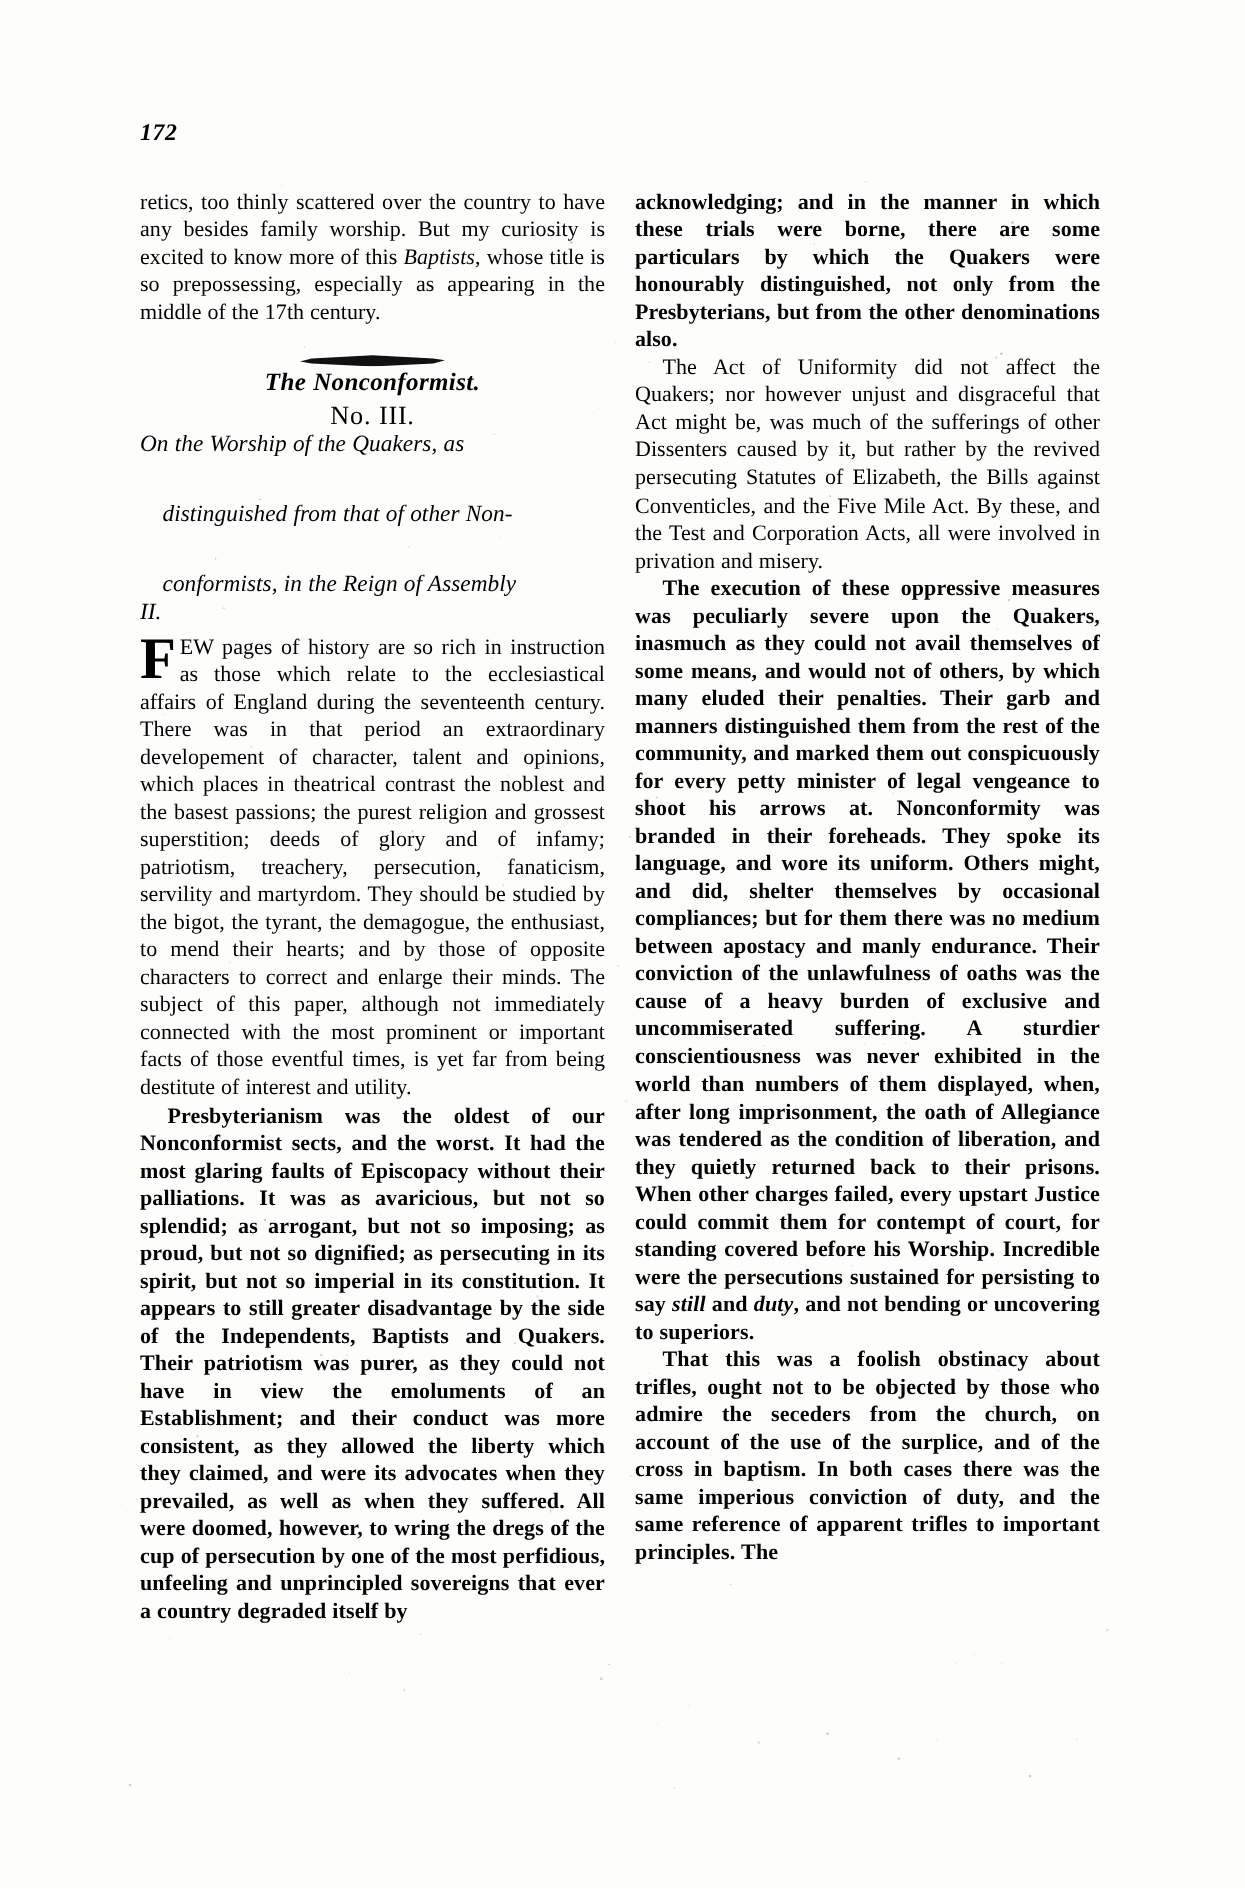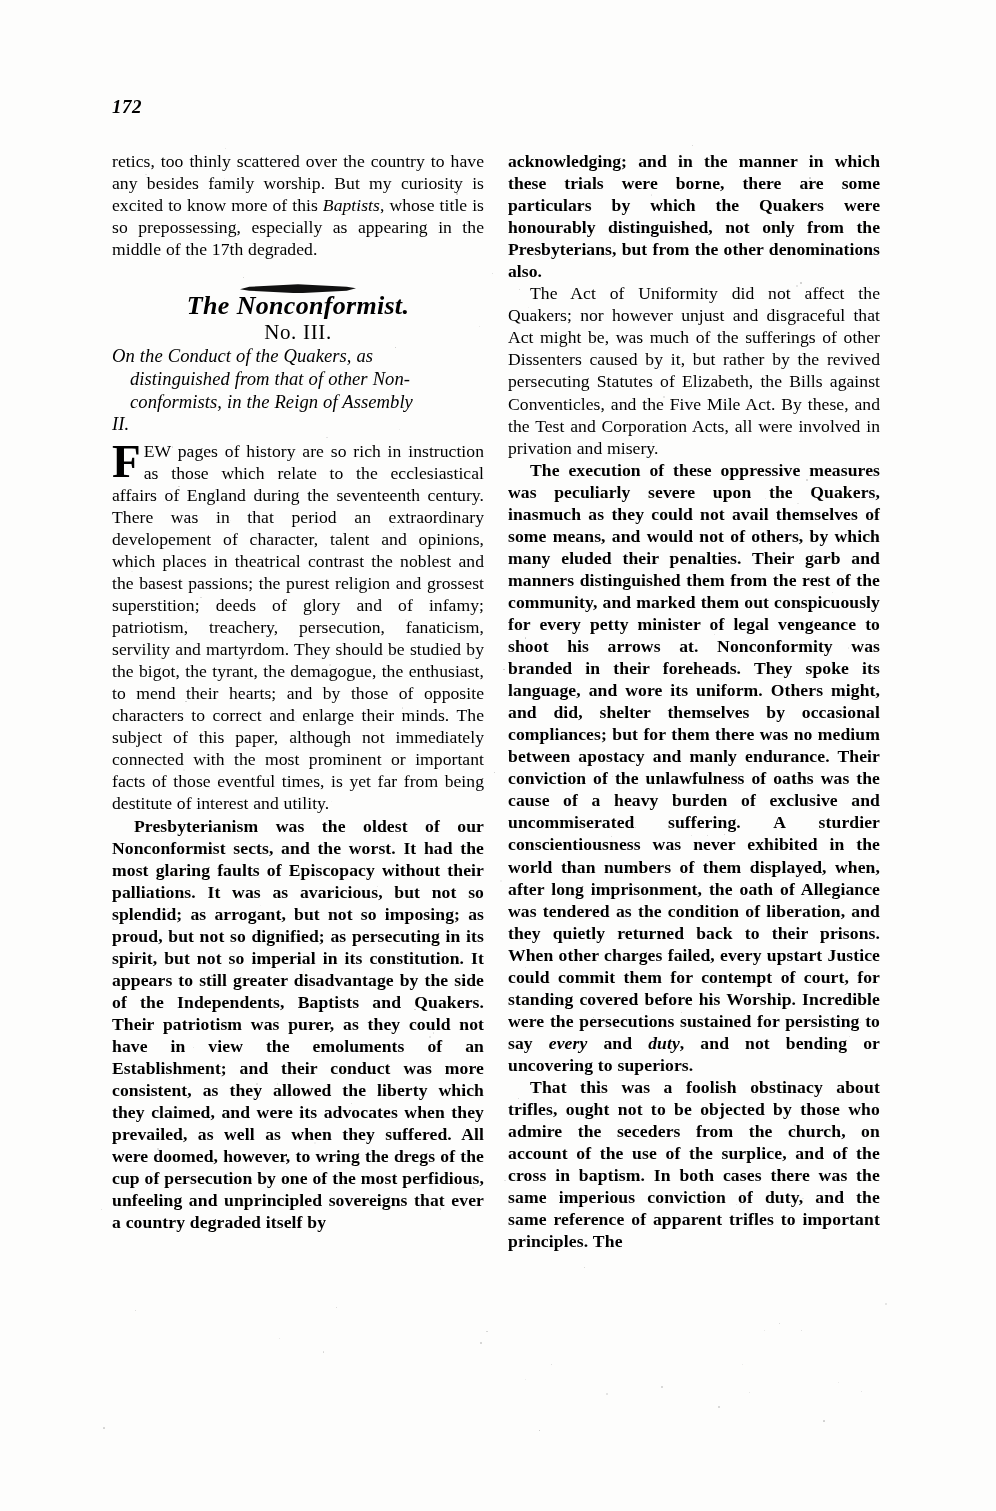--- a/index.html
+++ b/index.html
@@ -93,21 +93,21 @@
     height: 9px;
     background: #111;
     -webkit-clip-path: polygon(0% 55%, 8% 28%, 50% 0%, 92% 28%, 100% 45%, 92% 72%, 50% 100%, 8% 72%);
     clip-path: polygon(0% 55%, 8% 28%, 50% 0%, 92% 28%, 100% 45%, 92% 72%, 50% 100%, 8% 72%);
   }
 
   
   .art-series {
     text-align: center;
     font-style: italic;
-    font-size: 26px;
+    font-size: 20px;
     font-weight: 600;
     text-indent: 0;
     margin: 4px;
     letter-spacing: 0.3px;
   }
   .art-number {
     text-align: center;
     font-size: 21px;
     text-indent: 0;
     margin: 1px 0 2px 0;
@@ -118,20 +118,21 @@
     font-size: 18.6px;
     line-height: 22.6px;
     text-align: left;
     text-indent: 0;
     margin: 1px 0 4px 0;
     padding-left: 0;
   }
   .art-subtitle .cont {
     display: block;
     padding-left: 18px;
+    margin-top: 33px;
   }
 
   
   .dropcap-para {
     text-indent: 0;
     position: relative;
     min-height: 44px;
   }
   .dropcap {
     float: left;
@@ -180,32 +181,32 @@
 <div id="page">
 
   <div id="running-head">
     <div id="folio">172</div>
   </div>
 
   <div class="column" id="col-left">
     <div class="col-inner">
 
       <p class="noindent ink-1"><span>retics, too thinly scattered over the country to have any besides family worship. But my curiosity is excited to know more of this</span>
-        <em>Baptists</em><span>, whose title is so prepossessing, especially as appearing in the middle of the 17th degraded.</span></p>
+        <em>Baptists</em><span>, whose title is so prepossessing, especially as appearing in the middle of the 17th century.</span></p>
 
 
       <div class="rule-wrap">
         <span class="rule"></span>
       </div>
 
       <p class="art-series">The Nonconformist.</p>
       <p class="art-number">No. III.</p>
 
       <div class="art-subtitle">
-        <span>On the Conduct of the Quakers, as</span>
+        <span>On the Worship of the Quakers, as</span>
         <span class="cont">distinguished from that of other Non-</span>
         <span class="cont">conformists, in the Reign of Assembly</span>
         <span>II.</span>
       </div>
 
       <p class="dropcap-para ink-1">
         <span class="dropcap">F</span><span>EW pages of history are so rich in instruction as those which relate to the ecclesiastical affairs of England during the seventeenth century. There was in that period an extraordinary developement of character, talent and opinions, which places in theatrical contrast the noblest and the basest passions; the purest religion and grossest superstition; deeds of glory and of infamy; patriotism, treachery, persecution, fanaticism, servility and martyrdom. They should be studied by the bigot, the tyrant, the demagogue, the enthusiast, to mend their hearts; and by those of opposite characters to correct and enlarge their minds. The subject of this paper, although not immediately connected with the most prominent or important facts of those eventful times, is yet far from being destitute of interest and utility.</span>
       </p>
 
       <p class="ink-3">Presbyterianism was the oldest of our Nonconformist sects, and the worst. It had the most glaring faults of Episcopacy without their palliations. It was as avaricious, but not so splendid; as arrogant, but not so imposing; as proud, but not so dignified; as persecuting in its spirit, but not so imperial in its constitution. It appears to still greater disadvantage by the side of the Independents, Baptists and Quakers. Their patriotism was purer, as they could not have in view the emoluments of an Establishment; and their conduct was more consistent, as they allowed the liberty which they claimed, and were its advocates when they prevailed, as well as when they suffered. All were doomed, however, to wring the dregs of the cup of persecution by one of the most perfidious, unfeeling and unprincipled sovereigns that ever a country degraded itself by</p>
@@ -214,21 +215,21 @@
   </div>
 
   <div class="column" id="col-right">
     <div class="col-inner">
 
       <p class="noindent ink-2">acknowledging; and in the manner in which these trials were borne, there are some particulars by which the Quakers were honourably distinguished, not only from the Presbyterians, but from the other denominations also.</p>
 
       <p class="ink-1">The Act of Uniformity did not affect the Quakers; nor however unjust and disgraceful that Act might be, was much of the sufferings of other Dissenters caused by it, but rather by the revived persecuting Statutes of Elizabeth, the Bills against Conventicles, and the Five Mile Act. By these, and the Test and Corporation Acts, all were involved in privation and misery.</p>
 
       <p class="ink-3"><span>The execution of these oppressive measures was peculiarly severe upon the Quakers, inasmuch as they could not avail themselves of some means, and would not of others, by which many eluded their penalties. Their garb and manners distinguished them from the rest of the community, and marked them out conspicuously for every petty minister of legal vengeance to shoot his arrows at. Nonconformity was branded in their foreheads. They spoke its language, and wore its uniform. Others might, and did, shelter themselves by occasional compliances; but for them there was no medium between apostacy and manly endurance. Their conviction of the unlawfulness of oaths was the cause of a heavy burden of exclusive and uncommiserated suffering. A sturdier conscientiousness was never exhibited in the world than numbers of them displayed, when, after long imprisonment, the oath of Allegiance was tendered as the condition of liberation, and they quietly returned back to their prisons. When other charges failed, every upstart Justice could commit them for contempt of court, for standing covered before his Worship. Incredible were the persecutions sustained for persisting to say</span>
-        <em>every</em><span> and </span><em>duty</em><span>, and not bending or uncovering to superiors.</span></p>
+        <em>still</em><span> and </span><em>duty</em><span>, and not bending or uncovering to superiors.</span></p>
 
       <p class="ink-4">That this was a foolish obstinacy about trifles, ought not to be objected by those who admire the seceders from the church, on account of the use of the surplice, and of the cross in baptism. In both cases there was the same imperious conviction of duty, and the same reference of apparent trifles to important principles. The</p>
 
     </div>
   </div>
 
   <div id="speckle">
       <span class="spk" style="left:800.7px;top:1329.8px;width:0.7px;height:0.7px;opacity:0.30"></span>
       <span class="spk" style="left:298.4px;top:1201.5px;width:0.8px;height:0.8px;opacity:0.16"></span>
       <span class="spk" style="left:302.5px;top:970.9px;width:1.4px;height:1.4px;opacity:0.27"></span>

